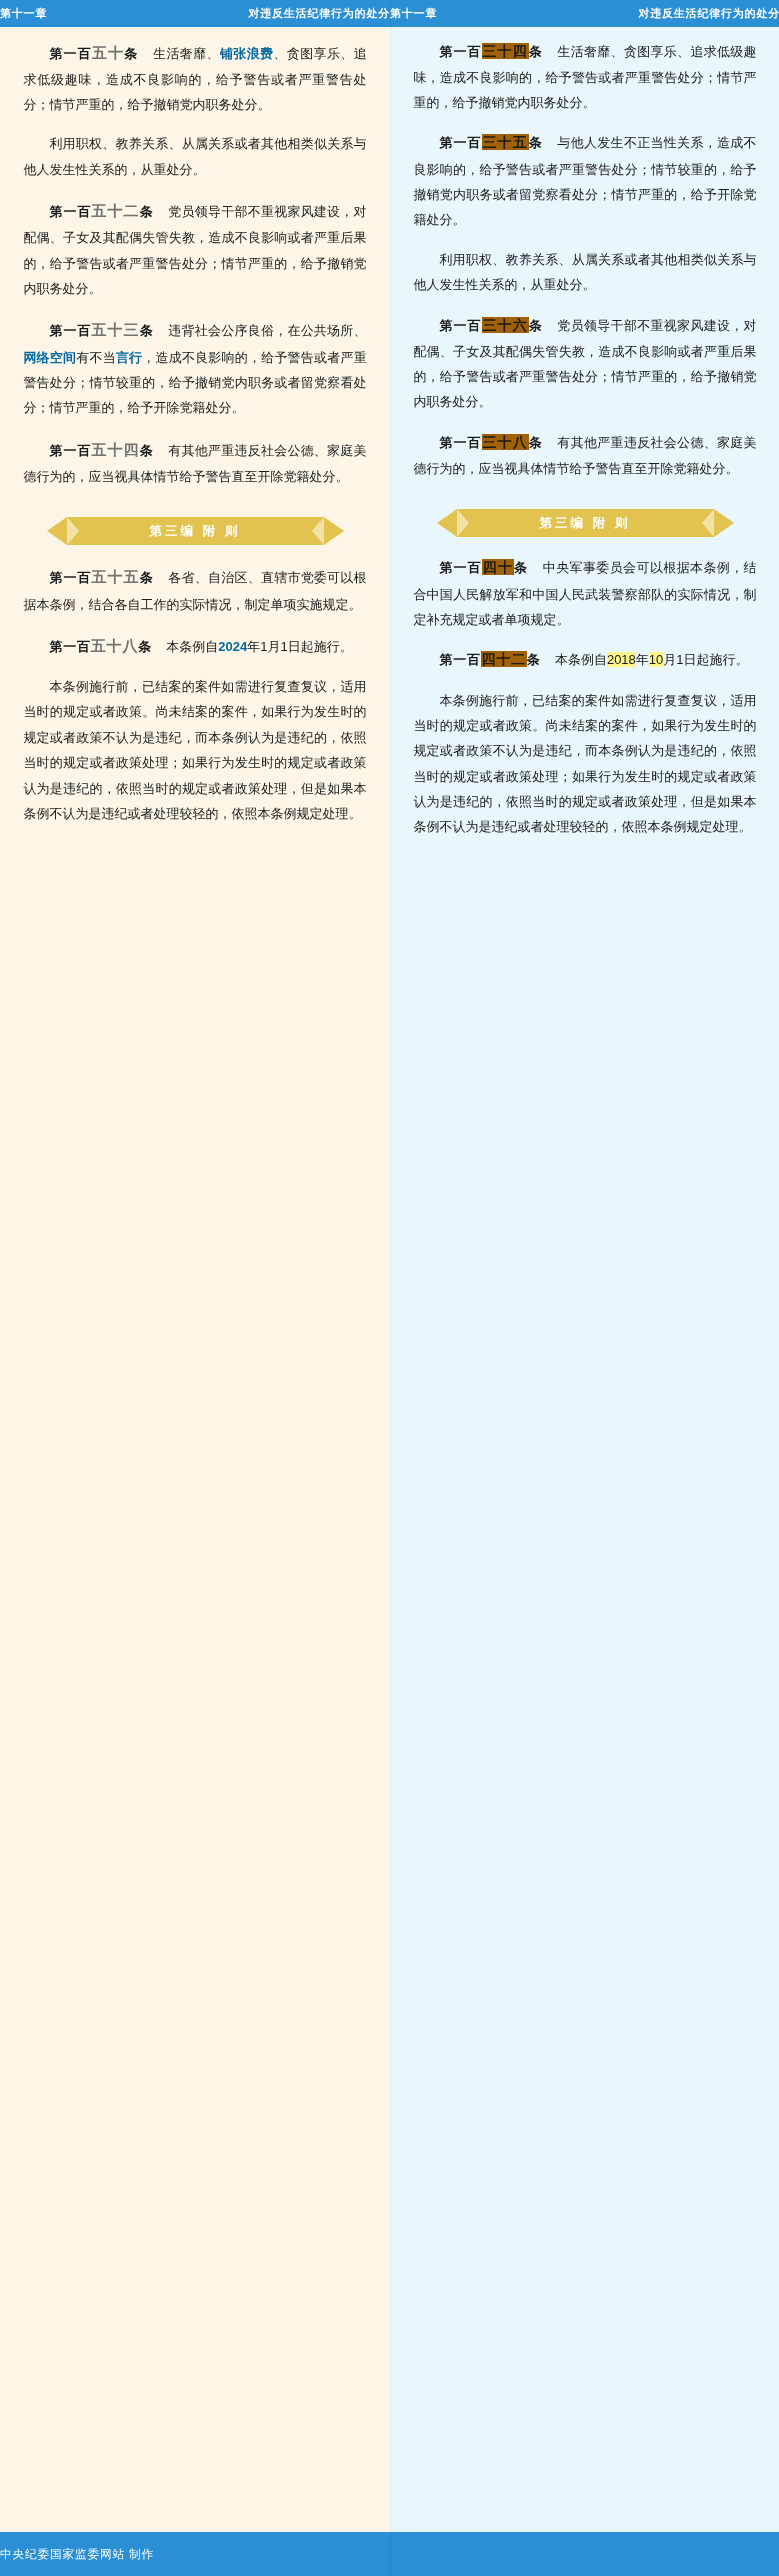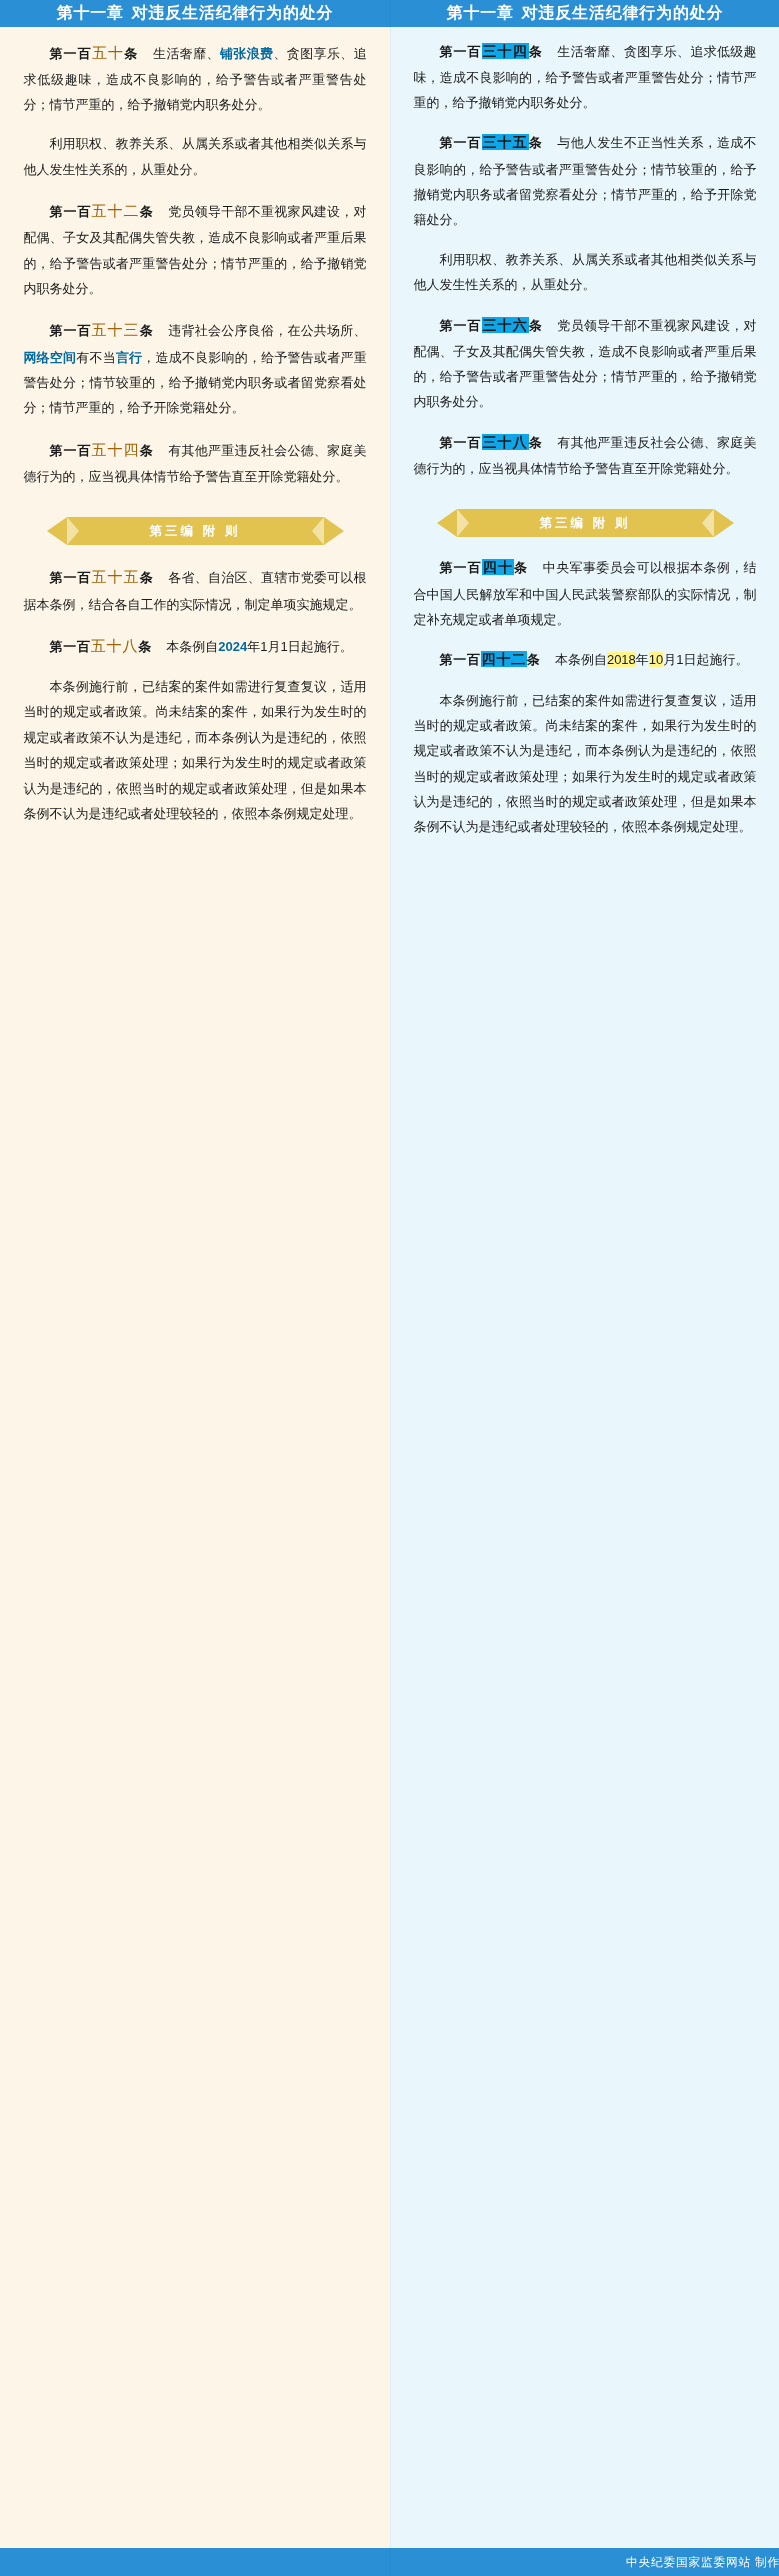--- a/index.html
+++ b/index.html
@@ -27,22 +27,22 @@
     position: relative;
   }
   .col-left { background: #fdf6e8; }
   .col-right { background: #e9f6fb; }
 
   
   .chapter-bar {
     height: 26.5px;
     display: flex;
     align-items: center;
-    justify-content: center;
-    font-size: 16px;
+    justify-content: space-between;
+    font-size: 11px;
     font-weight: bold;
     letter-spacing: 0.8px;
     color: #ffffff;
   }
   .chapter-bar.left { background: #2b8fd6; }
   .chapter-bar.right { background: #2b8fd6; }
   .chapter-bar .num { margin-right: 7.8px; }
 
   .body {
     padding: 11px 23.4px 7.8px 23.4px;
@@ -53,30 +53,30 @@
     line-height: 1.95;
     color: #1a1a1a;
     text-align: justify;
     text-justify: inter-ideograph;
     text-indent: 2em;
   }
   .art {
     font-weight: bold;
   }
   .art .big {
-    color: #a16207;
+    color: #737373;
     font-size: 15px;
-    font-weight: normal;
+    font-weight: bold;
     letter-spacing: 0.8px;
   }
   .right .art .big {
     color: #1a1a1a;
     font-size: 14px;
     font-weight: bold;
-    background: #0ea5e9;
+    background: #a16207;
     padding: 0 0.8px;
   }
   .art .lead { letter-spacing: 0.8px; }
   .hl-red {
     color: #0369a1;
     font-weight: bold;
   }
   .hl-yellow {
     background: #fff48a;
   }
@@ -128,26 +128,26 @@
     border-bottom: 14px solid transparent;
     border-left: 12.5px solid #f2e2a6;
   }
   .ribbon .inner-notch-r {
     right: 0;
     border-top: 14px solid transparent;
     border-bottom: 14px solid transparent;
     border-right: 12.5px solid #f2e2a6;
   }
   .footer {
-    height: 28px;
+    height: 44px;
     background: #2b8fd6;
     color: #ffffff;
     display: flex;
     align-items: center;
-    justify-content: flex-end;
+    justify-content: flex-start;
     font-size: 11.7px;
     letter-spacing: 0.8px;
   }
   .divider-v {
     position: absolute;
     left: 390px; top: 0; bottom: 0;
     width: 0.8px;
     background: rgba(0,0,0,0.04);
   }
 </style>

